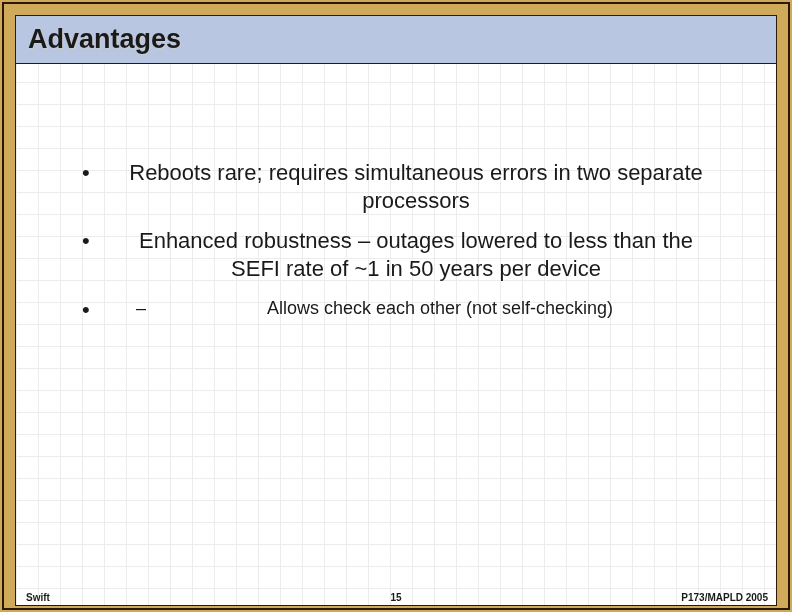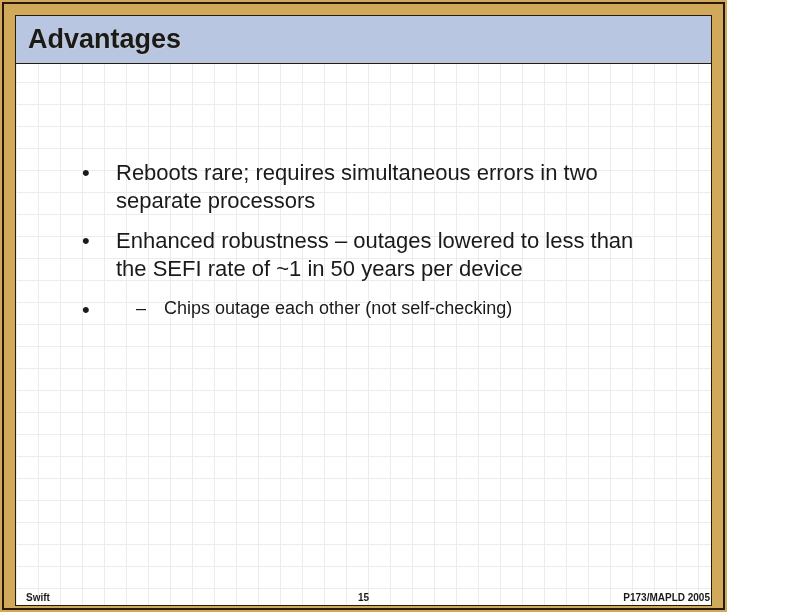--- a/index.html
+++ b/index.html
@@ -5,24 +5,25 @@
   html, body {
     margin: 0;
     padding: 0;
     width: 792px;
     height: 612px;
     font-family: Verdana, Geneva, sans-serif;
     overflow: hidden;
   }
   .outer-frame {
     box-sizing: border-box;
-    width: 727px;
+    width: 792px;
     height: 612px;
     background: #d0aa5a;
     padding: 2px;
+    text-align: center;
   }
   .mid-frame {
     box-sizing: border-box;
     width: 100%;
     height: 100%;
     background: #d0aa5a;
     border: 2px solid #2a1a05;
     padding: 11px 11px 2px 11px;
   }
   .inner-frame {
@@ -99,40 +100,40 @@
   }
   .footer-left, .footer-center, .footer-right {
     position: absolute;
     bottom: 2px;
     font-size: 10px;
     color: #1a1a1a;
     font-weight: bold;
   }
   .footer-left { left: 10px; }
   .footer-center { left: 50%; transform: translateX(-50%); }
-  .footer-right { right: 1px; }
+  .footer-right { right: 8px; }
 </style>
 </head>
 <body>
 
 <div class="outer-frame">
   <div class="mid-frame">
     <div class="inner-frame">
 
       <div class="title-bar">
         <span class="title-text">Advantages</span>
       </div>
 
       <div class="content">
         <ul class="main-list">
           <li>Reboots rare; requires simultaneous errors in two separate processors</li>
           <li>Enhanced robustness – outages lowered to less than the SEFI rate of ~1 in 50 years per device</li>
           <li>
             <ul class="sub-list">
-              <li>Chips outage each other (not self-checking)</li>
+              <li>Allows check each other (not self-checking)</li>
             </ul>
           </li>
         </ul>
       </div>
 
       <div class="footer-left">Swift</div>
       <div class="footer-center">15</div>
       <div class="footer-right">P173/MAPLD 2005</div>
 
     </div>

